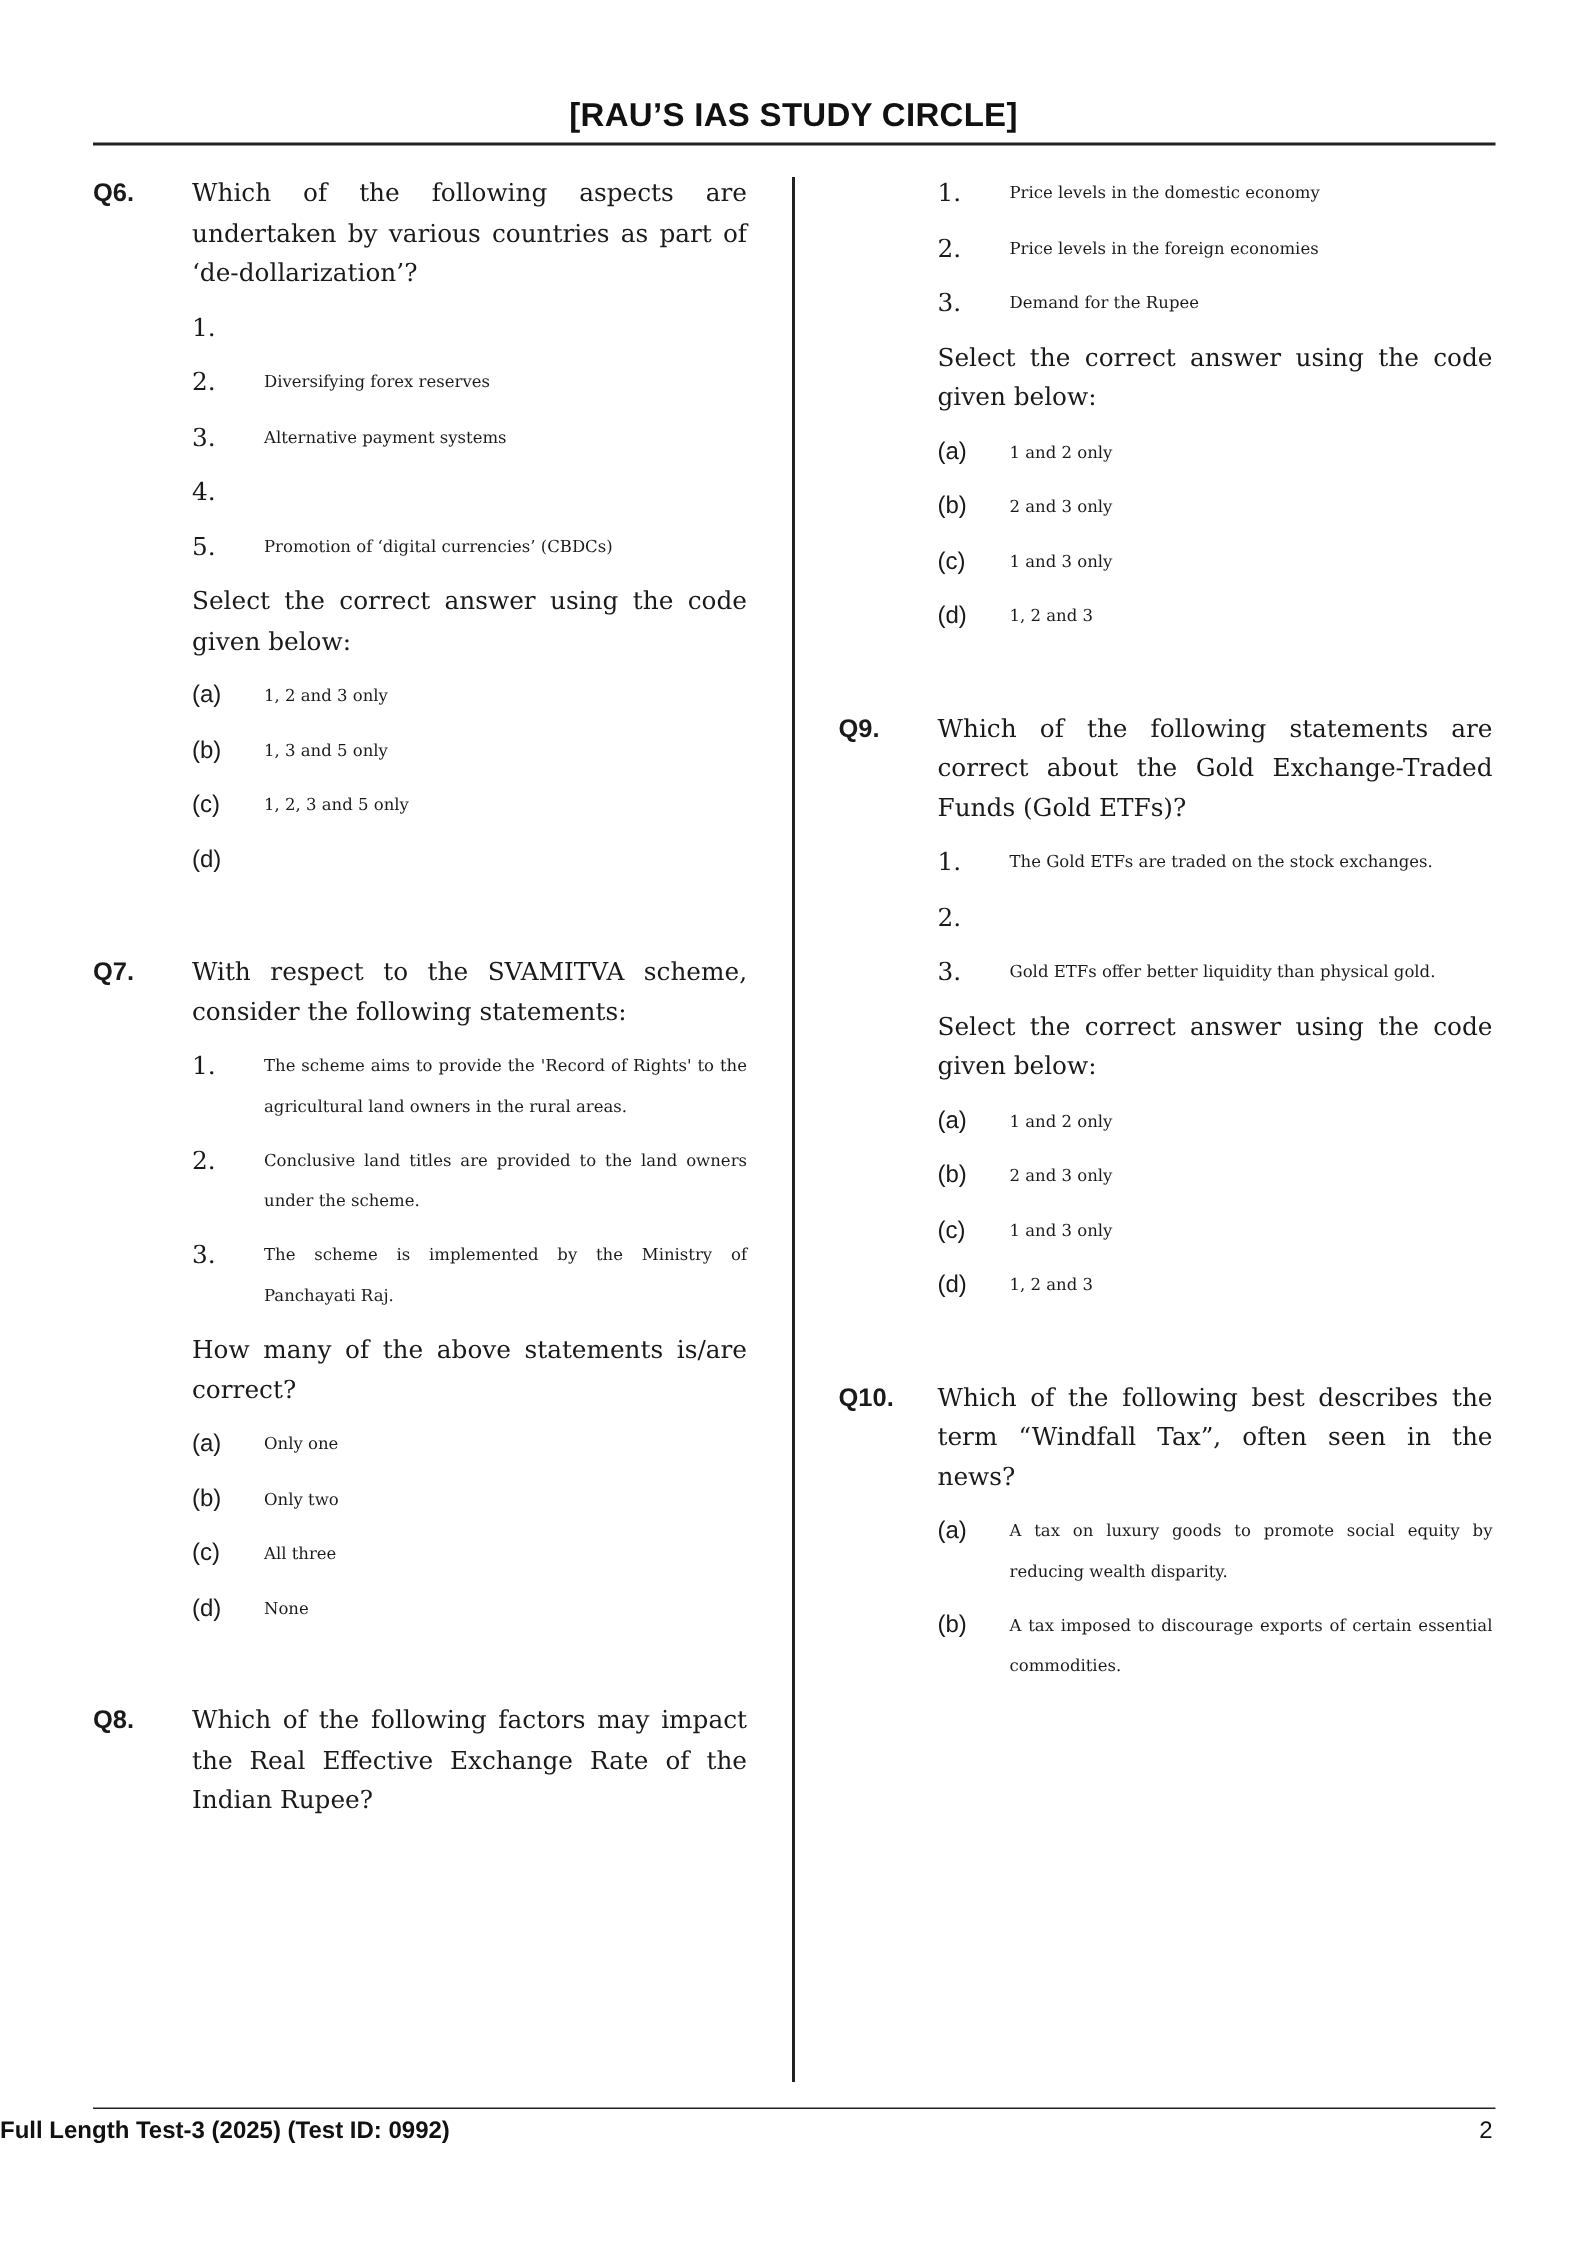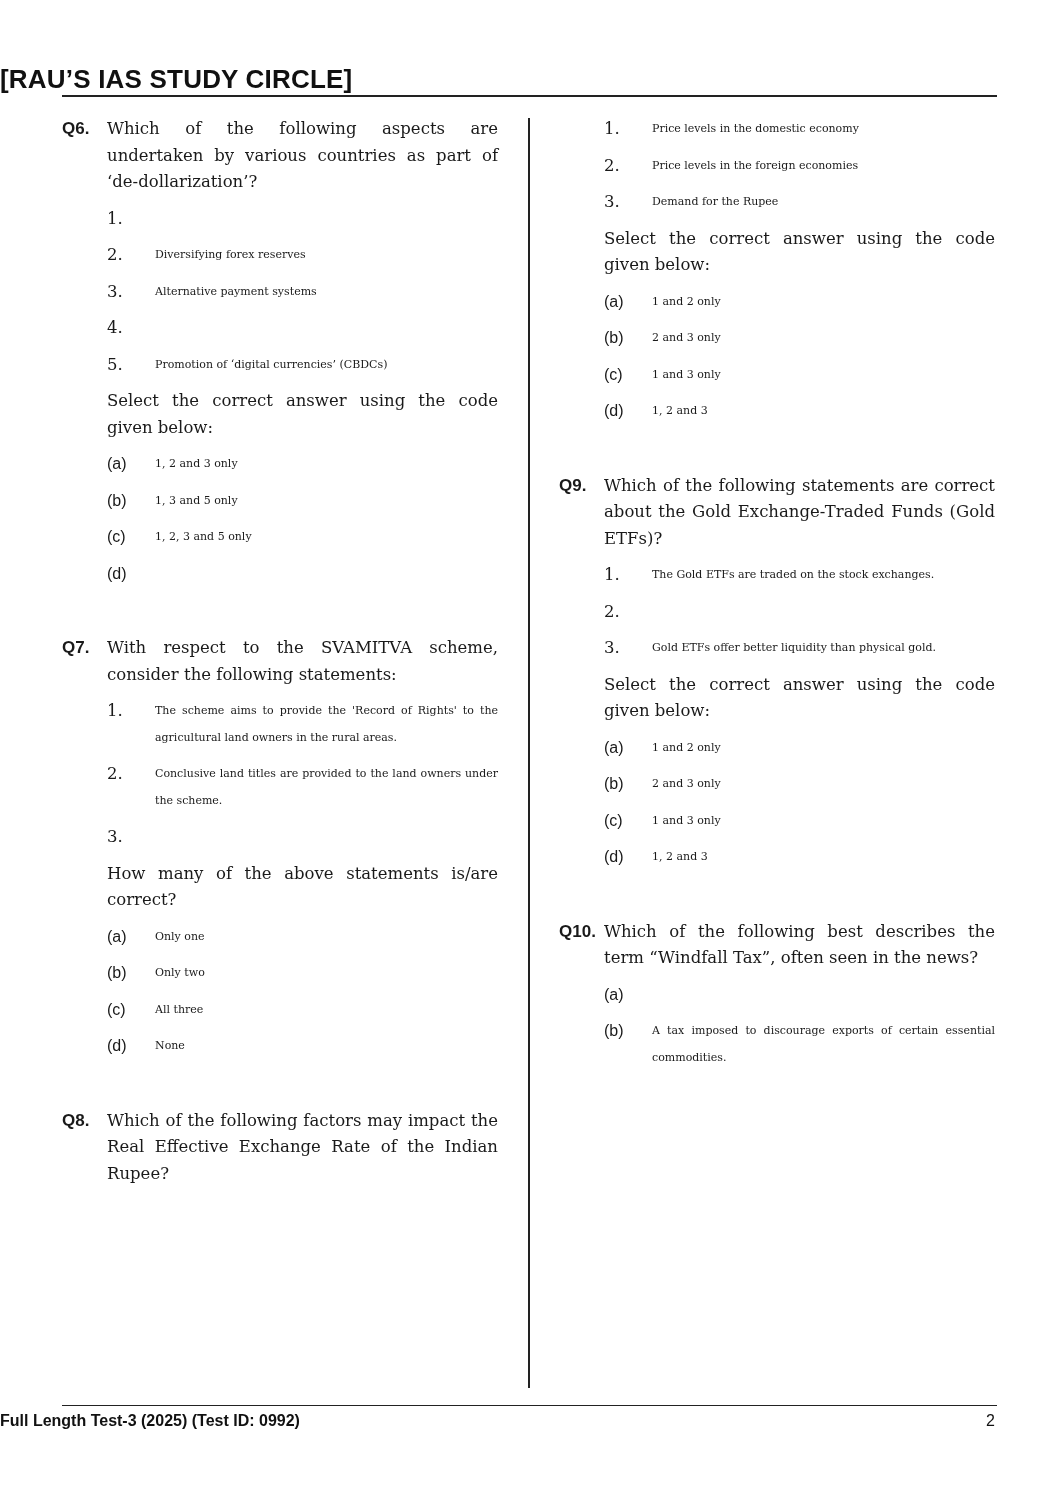--- a/index.html
+++ b/index.html
@@ -1,37 +1,37 @@
 <!DOCTYPE html>
 <html><head>
 <meta charset="utf-8">
 <style>
   * { margin: 0; padding: 0; box-sizing: border-box; }
   html, body { width: 1058px; height: 1497px; background: #ffffff; }
   body { position: relative; color: #1a1a1a; font-family: "DejaVu Serif", serif; overflow: hidden; }
 
   .header-title {
-    position: absolute; left: 0; top: 64px; width: 1058px; text-align: left;
-    font-family: "Liberation Sans", sans-serif; font-weight: bold; font-size: 26px; letter-spacing: 0.2px;
+    position: absolute; left: 0; top: 64px; width: 1058px; text-align: center;
+    font-family: "Liberation Sans", sans-serif; font-weight: bold; font-size: 22px; letter-spacing: 0.2px;
     color: #111;
   }
   .header-rule { position: absolute; left: 62px; top: 95px; width: 935px; height: 1.5px; background: #222; }
 
   .col-divider { position: absolute; left: 528px; top: 118px; width: 2px; height: 1270px; background: #222; }
 
   .col { position: absolute; top: 116px; }
   .col-left { left: 62px; width: 436px; }
   .col-right { left: 559px; width: 436px; }
 
   .q { position: relative; }
   .q-label {
     position: absolute; left: 0; top: 0;
     font-family: "Liberation Sans", sans-serif; font-weight: bold; font-size: 17px; line-height: 26px;
   }
-  .q-body { margin-left: 45px; }
+  .q-body { margin-left: 66px; }
   .para { font-size: 16.5px; line-height: 26.5px; text-align: justify; text-align-last: left; }
   .item { display: flex; margin-top: 10px; }
   .item-num { width: 48px; flex: 0 0 48px; font-size: 16.5px; line-height: 26.5px; }
   .item-num.sans { font-family: "Liberation Sans", sans-serif; font-size: 16px; }
   .item-text { flex: 1; font-size: 11px; line-height: 26.5px; text-align: justify; text-align-last: left; }
 
   .footer-rule { position: absolute; left: 62px; top: 1405px; width: 935px; height: 1px; background: #222; }
   .footer-title {
     position: absolute; left: 0; top: 1412px; width: 1058px; 
     font-family: "Liberation Sans", sans-serif; font-weight: bold; font-size: 16px; color: #111;
@@ -99,20 +99,21 @@
       <div class="item" style="margin-left:0">
         <span class="item-num">1.</span>
         <span class="item-text">The scheme aims to provide the 'Record of Rights' to the agricultural land owners in the rural areas.</span>
       </div>
       <div class="item">
         <span class="item-num">2.</span>
         <span class="item-text">Conclusive land titles are provided to the land owners under the scheme.</span>
       </div>
       <div class="item">
         <span class="item-num">3.</span>
+        <span class="item-text">The scheme is implemented by the Ministry of Panchayati Raj.</span>
       </div>
       <div class="para" style="margin-top:10px">How many of the above statements is/are correct?</div>
       <div class="item">
         <span class="item-num sans">(a)</span>
         <span class="item-text">Only one</span>
       </div>
       <div class="item">
         <span class="item-num sans">(b)</span>
         <span class="item-text">Only two</span>
       </div>
@@ -205,20 +206,21 @@
       </div>
     </div>
   </div>
 
   <div class="q" style="margin-top:48px">
     <div class="q-label">Q10.</div>
     <div class="q-body">
       <div class="para">Which of the following best describes the term “Windfall Tax”, often seen in the news?</div>
       <div class="item">
         <span class="item-num sans">(a)</span>
+        <span class="item-text">A tax on luxury goods to promote social equity by reducing wealth disparity.</span>
       </div>
       <div class="item">
         <span class="item-num sans">(b)</span>
         <span class="item-text">A tax imposed to discourage exports of certain essential commodities.</span>
       </div>
     </div>
   </div>
 </div>
 
 <div class="footer-rule"></div>

